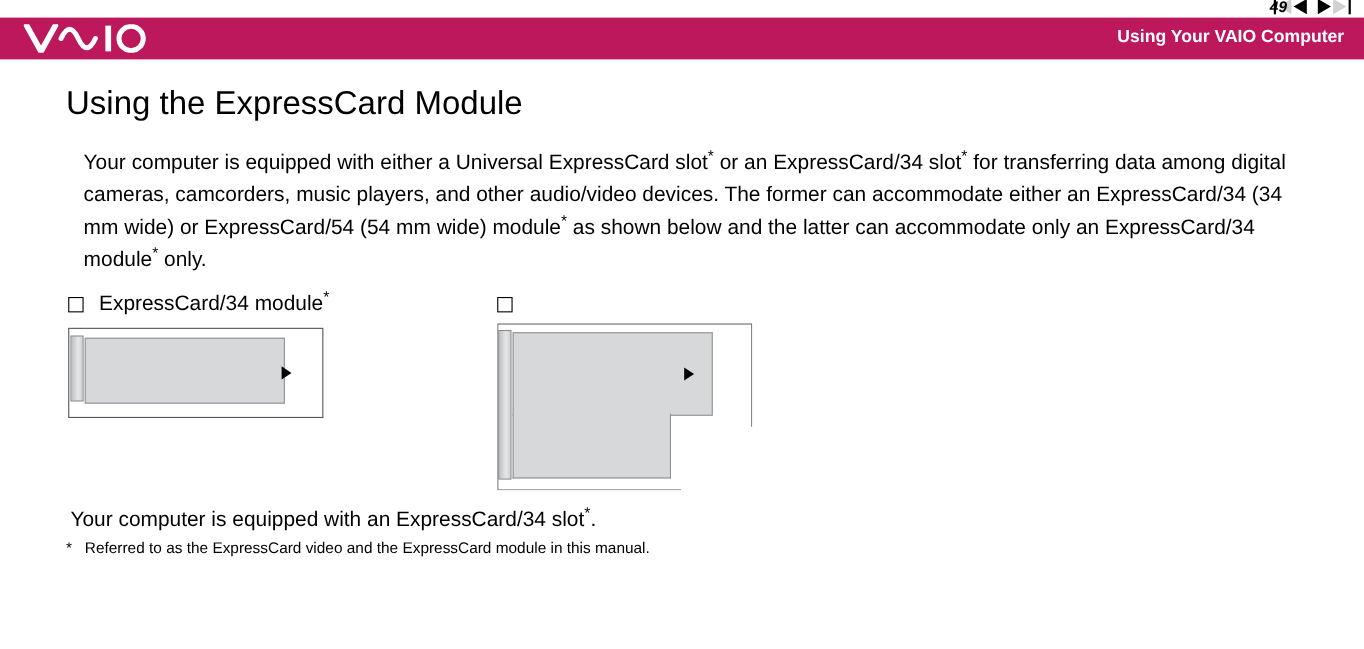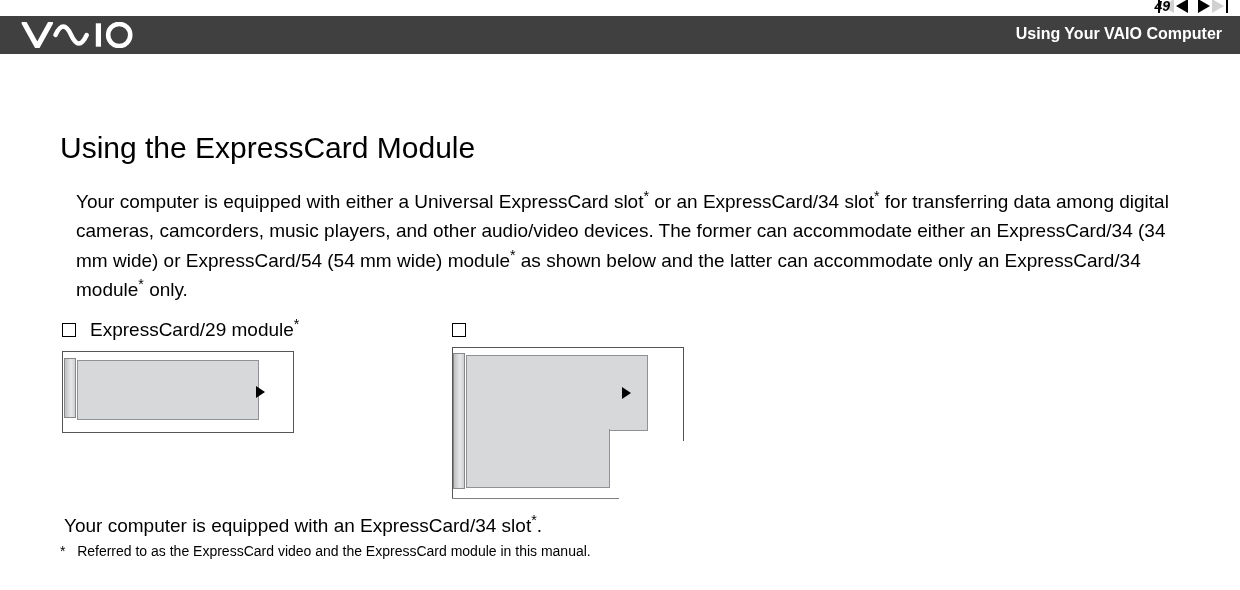--- a/index.html
+++ b/index.html
@@ -5,25 +5,25 @@
 html,body{margin:0;padding:0;font-family:Arial,Helvetica,sans-serif;color:#000;background:#fff}
 .page{width:1240px;height:590px;position:relative;overflow:hidden}
 .topbar{position:relative;height:16px;background:#fff}
 .topbar .pagenum{position:absolute;right:70px;top:-2px;font-style:italic;font-weight:bold;font-size:14px}
 .topbar .navset{position:absolute;right:12px;top:-1px;display:flex;gap:2px;align-items:center}
 .topbar .arrow{width:0;height:0;display:inline-block}
 .arrow.left{border-top:7px solid transparent;border-bottom:7px solid transparent;border-right:12px solid #000}
 .arrow.right{border-top:7px solid transparent;border-bottom:7px solid transparent;border-left:12px solid #000}
 .arrow.ghost{opacity:.18}
 .vbar{width:2px;height:14px;background:#000;display:inline-block}
-.blackband{height:38px;background:#404040;position:relative}
+.blackband{height:38px;background:#be185d;position:relative}
 .logo{position:absolute;left:18px;top:6px}
 .logo svg{height:26px}
 .section{position:absolute;right:18px;top:9px;color:#fff;font-weight:bold;font-size:16px}
-.body{padding:77px 60px 0 60px}
+.body{padding:24px 60px 0 60px}
 .h1{font-size:30px;font-weight:normal;margin:0 0 22px 0}
 .para{font-size:19px;line-height:1.55;margin:0 0 14px 16px}
 sup{font-size:.75em;vertical-align:super;line-height:0}
 .cardrow{display:flex;gap:90px;margin:8px 0 18px 2px}
 .cardcol{min-width:300px}
 .ql{display:flex;align-items:flex-start;gap:14px;font-size:19px;margin-bottom:10px}
 .sq{width:12px;height:12px;border:1.5px solid #000;background:#fff;margin-top:4px;flex:0 0 auto}
 .figure34{position:relative;width:230px;height:80px;border:1px solid #555;background:#fff}
 .figure34 .inner{position:absolute;left:14px;top:8px;width:180px;height:58px;background:#d7d8da;border:1px solid #8f9194}
 .figure34 .conn{position:absolute;left:1px;top:6px;width:10px;height:58px;background:linear-gradient(90deg,#bfc0c2,#e6e7e8 60%,#cfd0d2);border:1px solid #888}
@@ -71,21 +71,21 @@
     <h1 class="h1">Using the ExpressCard Module</h1>
 
     <p class="para">
       <span>Your computer is equipped with either a Universal ExpressCard slot</span><sup>*</sup><span> or an ExpressCard/34 slot</span><sup>*</sup><span> for transferring data among digital cameras, camcorders, music players, and other audio/video devices. The former can accommodate either an ExpressCard/34 (34 mm wide) or ExpressCard/54 (54 mm wide) module</span><sup>*</sup><span> as shown below and the latter can accommodate only an ExpressCard/34 module</span><sup>*</sup><span> only.</span>
     </p>
 
     <div class="cardrow">
       <div class="cardcol">
         <div class="ql">
           <span class="sq"></span>
-          <span><span>ExpressCard/29 module</span><sup>*</sup></span>
+          <span><span>ExpressCard/34 module</span><sup>*</sup></span>
         </div>
         <div class="figure34">
           <div class="conn"></div>
           <div class="inner"></div>
           <div class="tri"></div>
         </div>
       </div>
 
       <div class="cardcol">
         <div class="ql">

